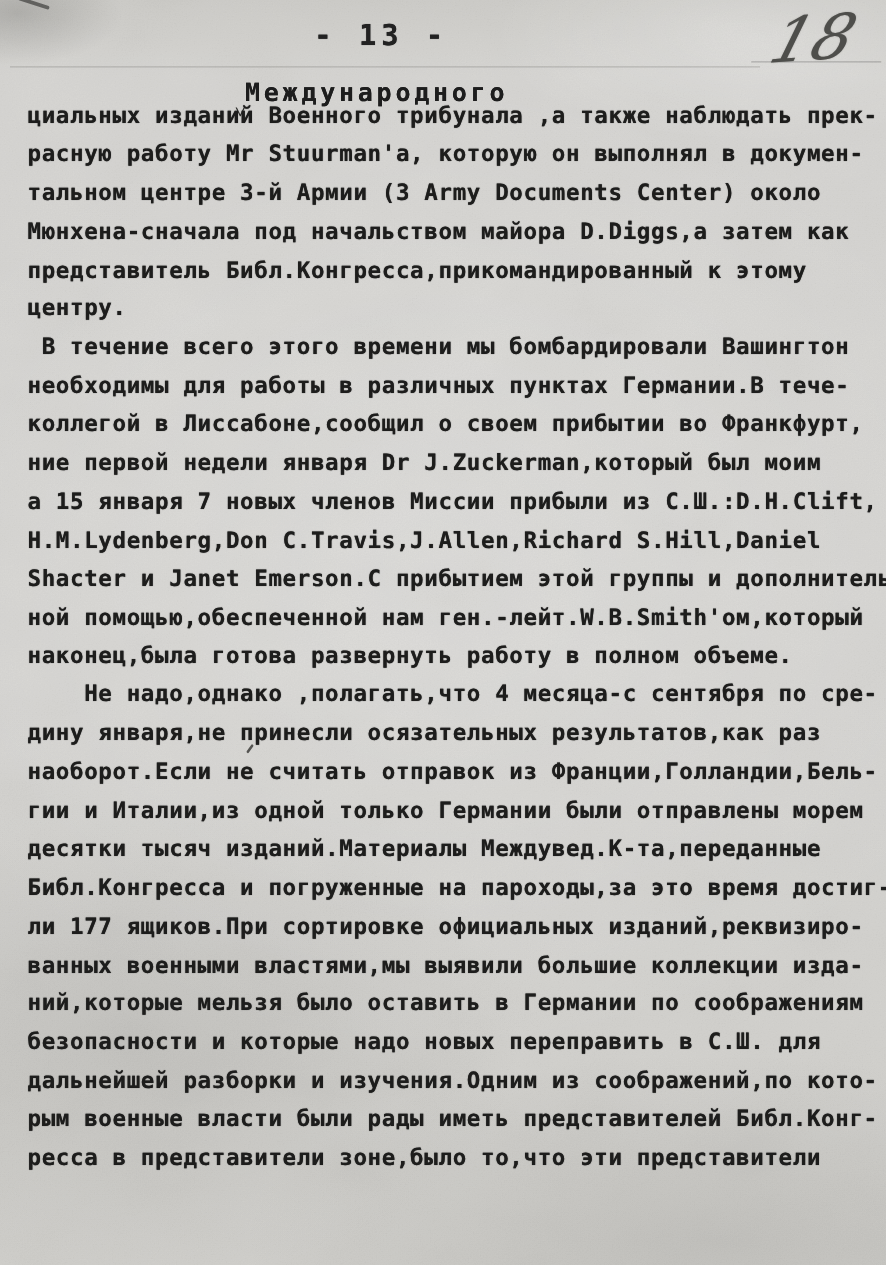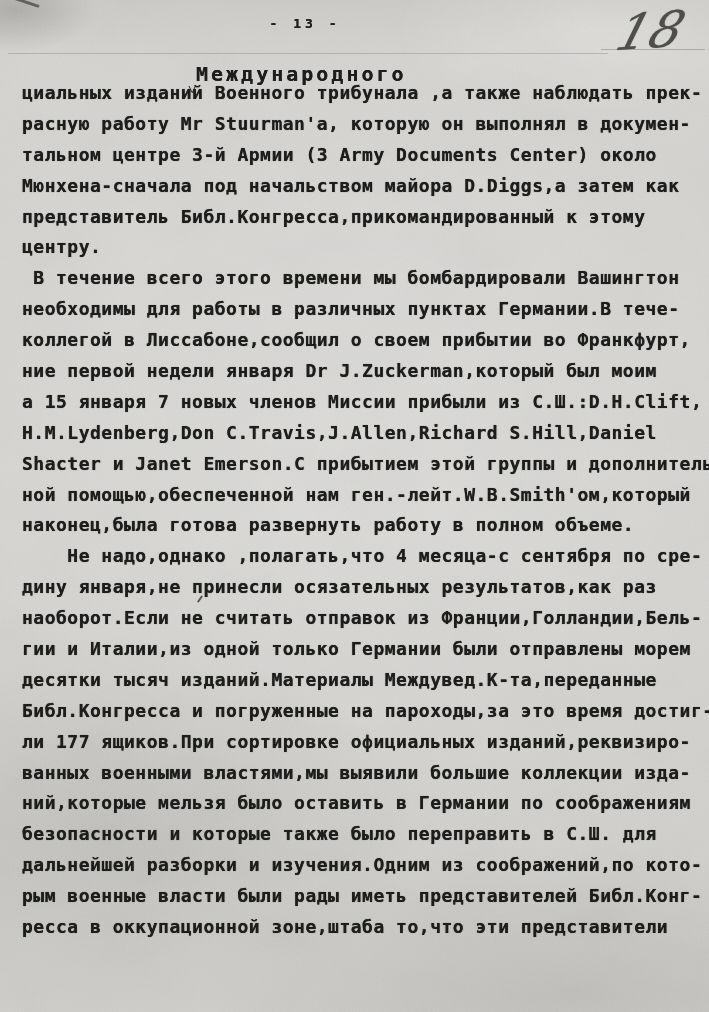--- a/index.html
+++ b/index.html
@@ -15,21 +15,21 @@
       radial-gradient(ellipse 120px 60px at 2% 1%, rgba(40,40,38,0.18), rgba(0,0,0,0) 70%),
       radial-gradient(ellipse 300px 120px at 85% 3%, rgba(255,255,255,0.25), rgba(0,0,0,0) 70%),
       radial-gradient(ellipse 420px 260px at 15% 82%, rgba(60,60,56,0.10), rgba(0,0,0,0) 75%),
       radial-gradient(ellipse 500px 200px at 80% 98%, rgba(60,60,56,0.10), rgba(0,0,0,0) 75%),
       radial-gradient(ellipse 600px 500px at 50% 45%, rgba(255,255,255,0.18), rgba(0,0,0,0) 80%),
       linear-gradient(180deg,#cfceca 0%,#d8d7d4 6%,#d7d6d3 55%,#d2d1cd 100%);
   }
   .grain{position:absolute;inset:0;mix-blend-mode:multiply;opacity:0.5;pointer-events:none;}
   .page-number{
     position:absolute;top:16px;left:0;width:610px;text-align:center;
-    font-size:13px;font-weight:bold;letter-spacing:4px;color:#222;
+    font-size:23px;font-weight:bold;letter-spacing:4px;color:#222;
     text-shadow:0 0 0.6px #222;
   }
   .handwritten{
     position:absolute;top:2px;right:26px;
     font-family:"DejaVu Serif", serif;font-style:italic;
     font-size:50px;font-weight:400;color:#4e4e4b;
     transform:skewX(-20deg) rotate(-4deg);
     text-shadow:0 0 1px rgba(78,78,75,0.6);
   }
   .crease{position:absolute;height:1px;background:rgba(70,70,66,0.22);}
@@ -115,19 +115,19 @@
       <div class="line">наконец,была готова развернуть работу в полном объеме.</div>
       <div class="line">    Не надо,однако ,полагать,что 4 месяца-с сентября по сре-</div>
       <div class="line">дину января,не принесли осязательных результатов,как раз</div>
       <div class="line">наоборот.Если не считать отправок из Франции,Голландии,Бель-</div>
       <div class="line">гии и Италии,из одной только Германии были отправлены морем</div>
       <div class="line">десятки тысяч изданий.Материалы Междувед.К-та,переданные</div>
       <div class="line">Библ.Конгресса и погруженные на пароходы,за это время достиг-</div>
       <div class="line">ли 177 ящиков.При сортировке официальных изданий,реквизиро-</div>
       <div class="line">ванных военными властями,мы выявили большие коллекции изда-</div>
       <div class="line">ний,которые мельзя было оставить в Германии по соображениям</div>
-      <div class="line">безопасности и которые также было переправить в С.Ш. для</div>
+      <div class="line">безопасности и которые надо новых переправить в С.Ш. для</div>
       <div class="line">дальнейшей разборки и изучения.Одним из соображений,по кото-</div>
       <div class="line">рым военные власти были рады иметь представителей Библ.Конг-</div>
-      <div class="line">ресса в оккупационной зоне,штаба то,что эти представители</div>
+      <div class="line">ресса в представители зоне,было то,что эти представители</div>
     </div>
 
 </div>
 
 </body></html>

